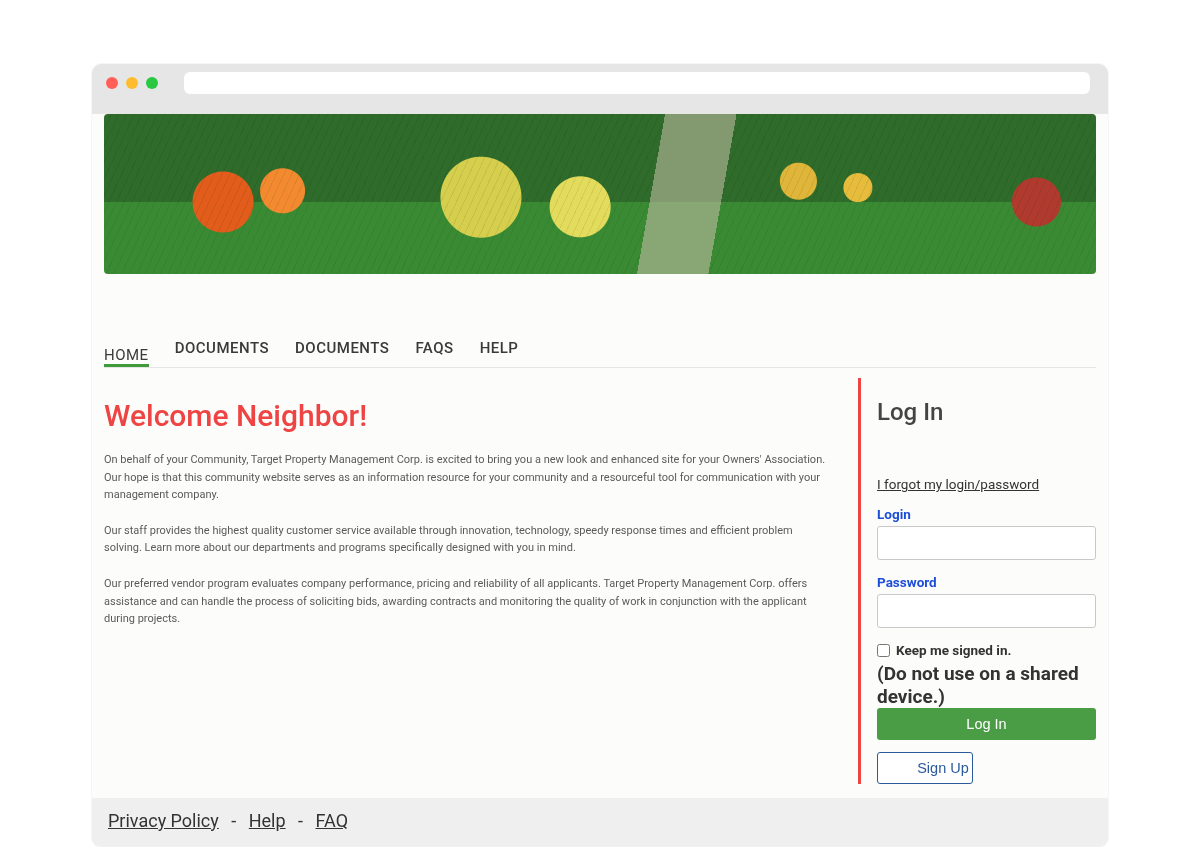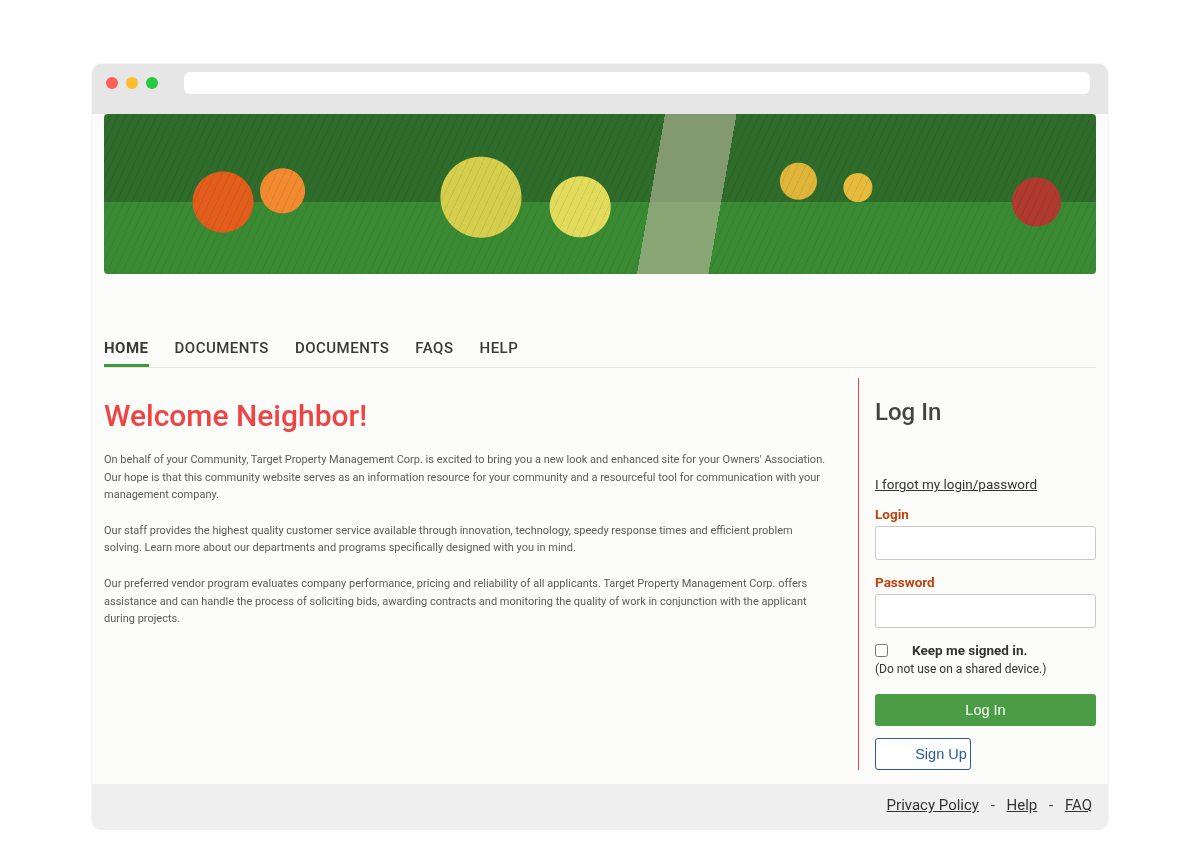--- a/index.html
+++ b/index.html
@@ -80,23 +80,23 @@
     letter-spacing: .5px;
   }
   .nav a {
     color: #3a3a3a;
     text-decoration: none;
     padding-bottom: 10px;
     font-weight: 500;
     cursor: pointer;
   }
   .nav a.active {
-    font-weight: 700;
+    font-weight: 400;
     border-bottom: 3px solid #3f9b3a;
-    padding-bottom: 7px;
+    padding-bottom: 0;
   }
   .columns {
     display: flex;
     gap: 28px;
     margin-top: 10px;
   }
   .main {
     flex: 1;
     padding-top: 20px;
   }
@@ -108,70 +108,69 @@
   }
   .main p {
     font-size: 11px;
     line-height: 1.6;
     color: #5a5a5a;
     margin-bottom: 18px;
     max-width: 740px;
   }
   .sidebar {
     width: 238px;
-    border-left: 1px solid #ef4444;
+    border-left: 3px solid #ef4444;
     padding: 20px 0 0 16px;
   }
   .sidebar h2 {
     font-size: 24px;
     font-weight: 500;
     color: #444;
     margin-bottom: 10px;
   }
   .forgot {
     font-size: 13.5px;
     color: #333;
     text-decoration: underline;
     display: inline-block;
     margin-bottom: 14px;
     cursor: pointer;
     margin-top: 40px;
   }
   .field-label {
     font-size: 13.5px;
     font-weight: 700;
-    color: #c2410c;
+    color: #1d4ed8;
     display: block;
     margin-bottom: 4px;
   }
   .text-input {
     width: 100%;
     height: 34px;
     border: 1px solid #c9c9c9;
     border-radius: 3px;
     padding: 0 8px;
     font-size: 14px;
     margin-bottom: 14px;
     background: #fff;
   }
   .check-row {
     display: flex;
     align-items: center;
-    gap: 24px;
+    gap: 6px;
     font-size: 13.5px;
     font-weight: 700;
     color: #333;
     margin-bottom: 4px;
   }
   .check-row input { width: 13px; height: 13px; }
   .warn {
-    font-size: 12px;
-    font-weight: 400;
-    color: #333;
-    margin-bottom: 18px;
+    font-size: 19px;
+    font-weight: 700;
+    color: #333;
   }
   .btn-login {
     width: 100%;
     height: 32px;
     background: #4a9c45;
     color: #fff;
     border: none;
     border-radius: 3px;
     font-size: 14.5px;
     cursor: pointer;
@@ -189,23 +188,22 @@
     padding-left: 36px;
   }
   .footer {
     background: #efefef;
     margin-top: 14px;
     padding: 12px 16px 16px;
     font-size: 12.5px;
     color: #555;
   }
   .footer-links {
-    font-size: 15px;
-    color: #333;
-    text-align: right;
+    font-size: 18px;
+    color: #333;
   }
   .footer-links a {
     color: #333;
     text-decoration: underline;
     cursor: pointer;
   }
   .footer-sep { margin: 0 8px; }
 </style>
 </head>
 <body>

